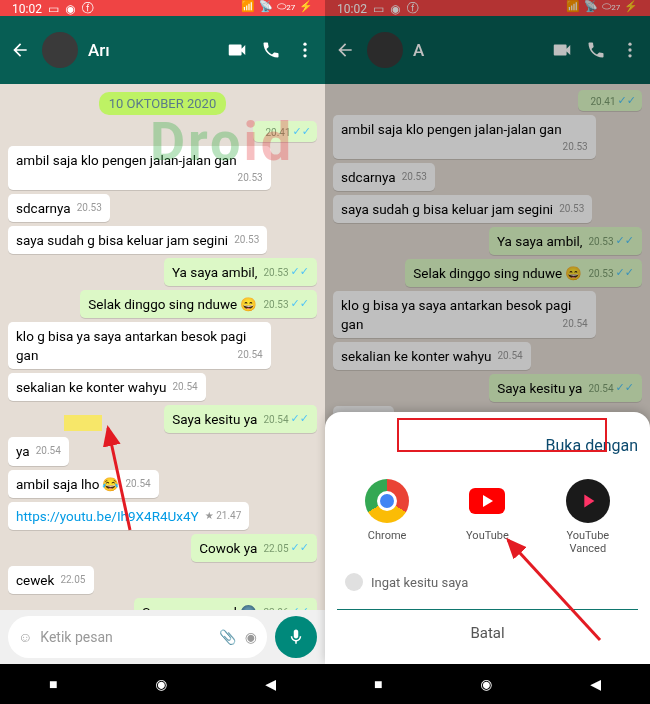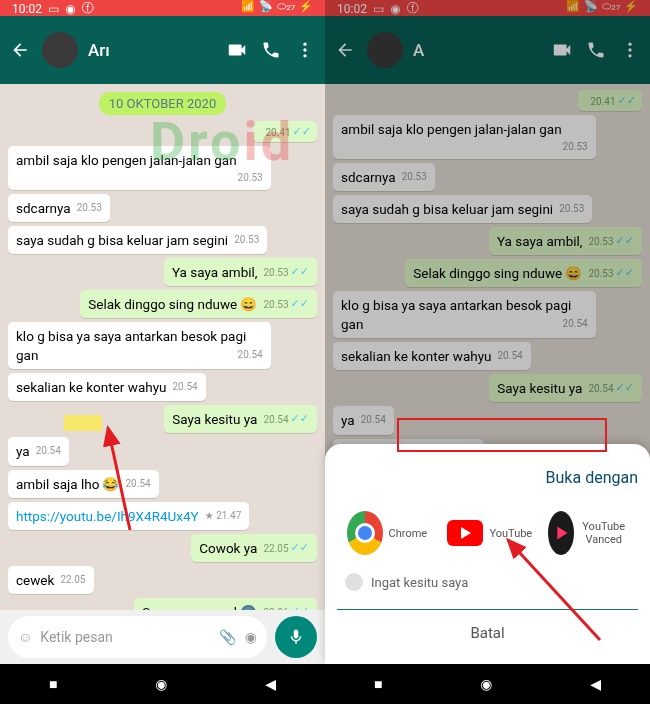--- a/index.html
+++ b/index.html
@@ -25,21 +25,21 @@
 .link{color:#039be5}
 .inputbar{height:54px;background:#f0f0f0;display:flex;align-items:center;padding:6px 8px;gap:8px}
 .inputfield{flex:1;background:#fff;border-radius:24px;height:42px;display:flex;align-items:center;padding:0 10px;gap:8px;color:#999}
 .inputfield span{flex:1;font-size:14px}
 .micbtn{width:42px;height:42px;border-radius:50%;background:#00897b;display:flex;align-items:center;justify-content:center;color:#fff}
 .navbar{height:40px;background:#000;display:flex;align-items:center;justify-content:space-around}
 .nvicon{color:#fff;font-size:14px}
 .sheet{position:absolute;bottom:40px;left:0;right:0;background:#fff;border-radius:16px 16px 0 0;padding:16px 12px;box-shadow:0 -2px 10px rgba(0,0,0,0.2)}
 .sheet-title{text-align:right;font-size:16px;padding:8px 0 16px;color:#0c4a6e}
 .apps{display:flex;justify-content:space-around;padding:8px 0}
-.app{display:flex;flex-direction:row;align-items:center;gap:6px;font-size:11px;color:#555;width:80px;text-align:center}
+.app{display:flex;flex-direction:column;align-items:center;gap:6px;font-size:11px;color:#555;width:80px;text-align:center}
 .appicon{width:44px;height:44px;border-radius:50%;display:flex;align-items:center;justify-content:center}
 .remember{display:flex;align-items:center;gap:8px;padding:10px 8px;font-size:13px;color:#666}
 .rcheck{width:18px;height:18px;border-radius:50%;background:#e0e0e0}
 .batal{text-align:center;padding:14px 0 6px;font-size:15px;color:#555;border-top:1px solid #0f766e;margin-top:8px}
 .dim{position:absolute;inset:0;background:rgba(0,0,0,0.25);pointer-events:none}
 .redbox{position:absolute;border:2px solid #e31b23}
 .arrow{position:absolute;pointer-events:none}
 .watermark{position:absolute;top:110px;left:150px;font-size:54px;font-weight:700;color:rgba(227,27,35,0.28);letter-spacing:3px;pointer-events:none;z-index:50}
 svg{display:block}
 </style>

